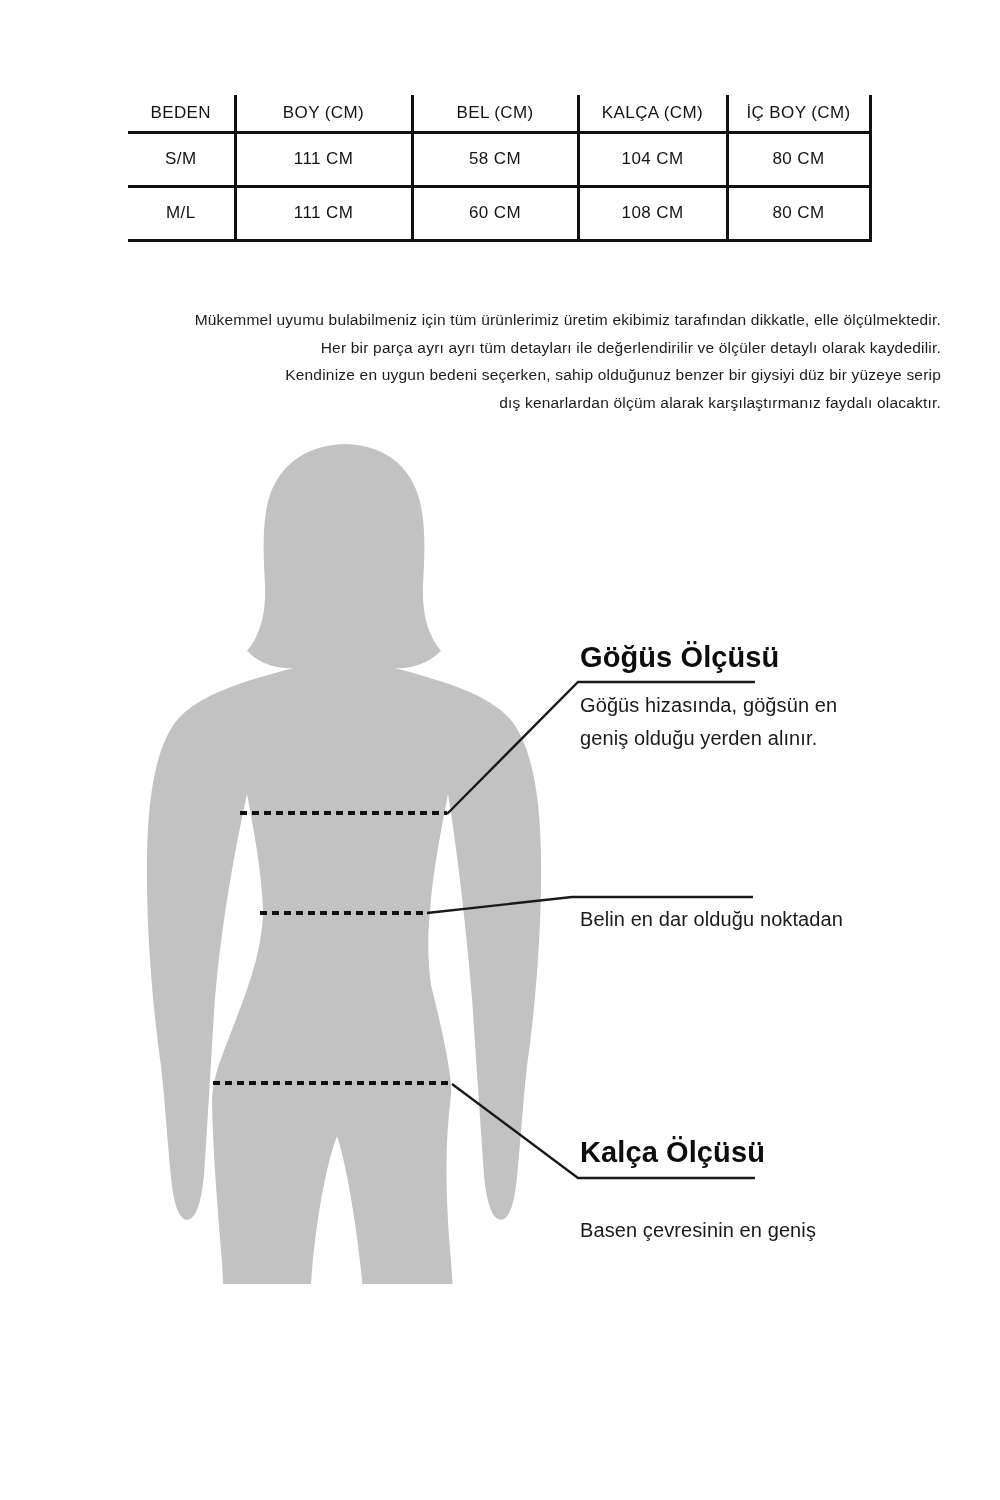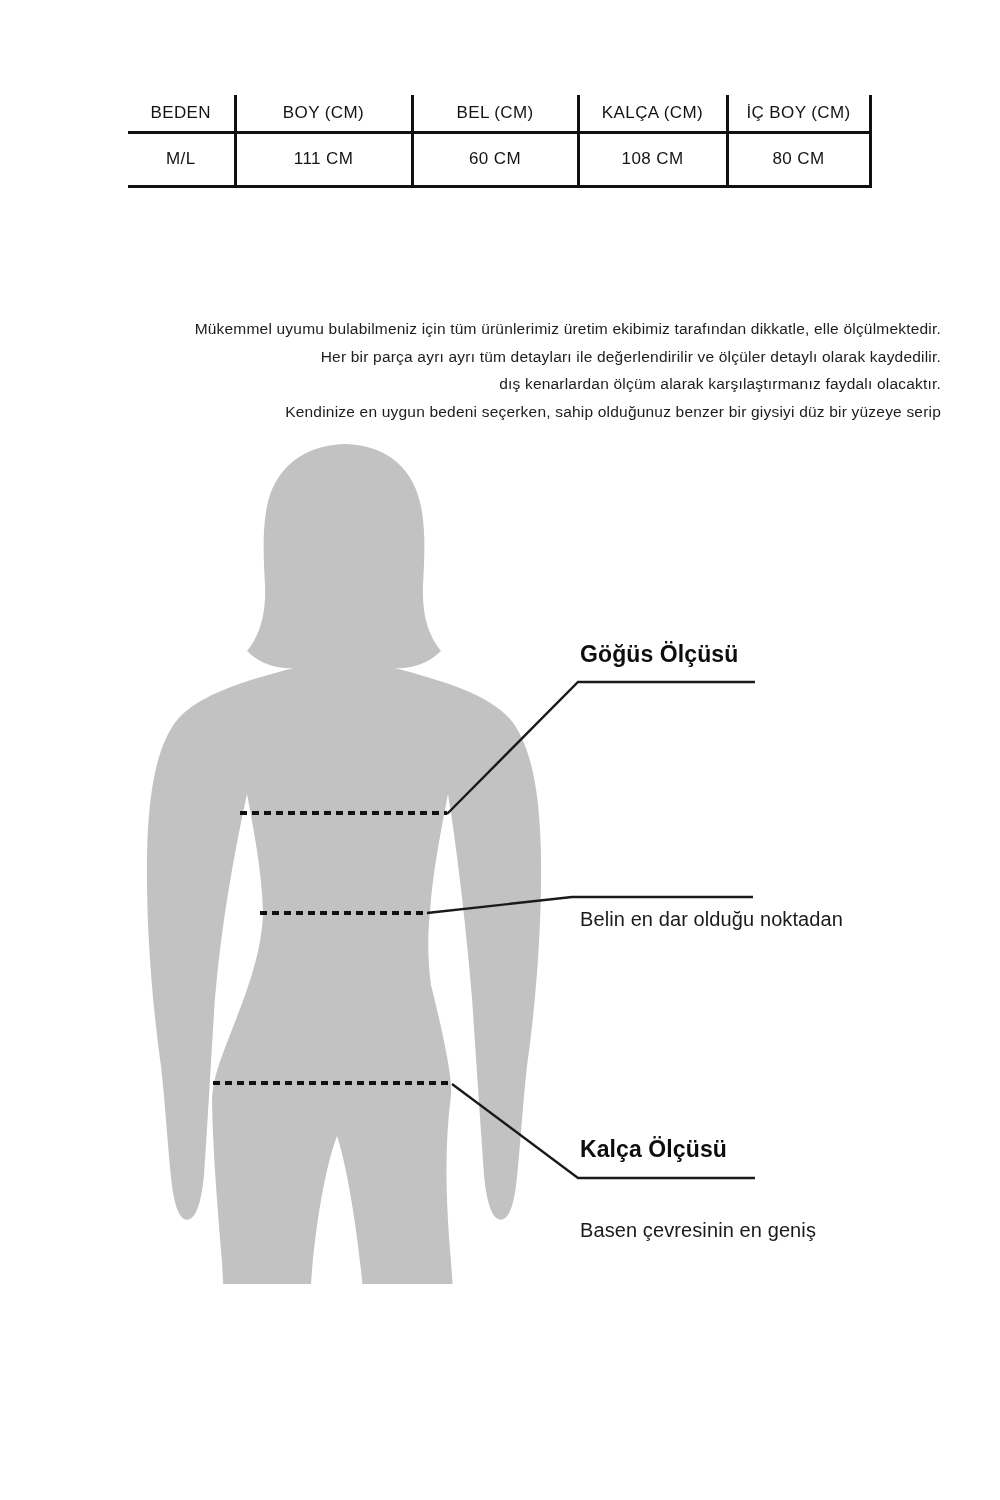--- a/index.html
+++ b/index.html
@@ -23,31 +23,31 @@
     border-bottom:3px solid #111;
     text-align:center; vertical-align:middle;
     font-size:17px; letter-spacing:0.4px; font-weight:400; color:#141414;
     white-space:nowrap;
   }
   .size-table th { height:37px; }
   .size-table td { height:54px; }
 
   
   .info-paragraph {
-    position:absolute; top:315px; right:59px; width:880px;
+    position:absolute; top:306px; right:59px; width:880px;
     text-align:right; font-size:15.5px; line-height:27.6px;
     letter-spacing:0.2px; color:#1c1c1c;
   }
 
   
   svg.figure-svg { position:absolute; left:0; top:0; width:1000px; height:1500px; }
 
   
   .m-label { position:absolute; left:580px; width:300px; }
-  .m-title { font-size:23px; font-weight:700; color:#0d0d0d; letter-spacing:0.1px; }
+  .m-title { font-size:29px; font-weight:700; color:#0d0d0d; letter-spacing:0.1px; }
   .m-desc  { font-size:20px; font-weight:400; color:#1a1a1a; line-height:33px; letter-spacing:0.1px; }
   .pos-chest-title { top:641px; }
   .pos-chest-desc  { top:689px; }
   .pos-waist-title { top:857px; }
   .pos-waist-desc  { top:857px;margin-top:46px; }
   .pos-hips-title  { top:1136px; }
   .pos-hips-desc   { top:1186px;margin-top:28px; }
 </style>
 </head>
 <body>
@@ -66,34 +66,41 @@
       <tr>
         <th>BEDEN</th>
         <th>BOY (CM)</th>
         <th>BEL (CM)</th>
         <th>KALÇA (CM)</th>
         <th>İÇ BOY (CM)</th>
       </tr>
     </thead>
     <tbody>
       <tr>
+        <td>S/M</td>
+        <td>111 CM</td>
+        <td>58 CM</td>
+        <td>104 CM</td>
+        <td>80 CM</td>
+      </tr>
+      <tr>
         <td>M/L</td>
         <td>111 CM</td>
         <td>60 CM</td>
         <td>108 CM</td>
         <td>80 CM</td>
       </tr>
     </tbody>
   </table>
 
   <div class="info-paragraph">
     <div>Mükemmel uyumu bulabilmeniz için tüm ürünlerimiz üretim ekibimiz tarafından dikkatle, elle ölçülmektedir.</div>
     <div>Her bir parça ayrı ayrı tüm detayları ile değerlendirilir ve ölçüler detaylı olarak kaydedilir.</div>
+    <div>Kendinize en uygun bedeni seçerken, sahip olduğunuz benzer bir giysiyi düz bir yüzeye serip</div>
     <div>dış kenarlardan ölçüm alarak karşılaştırmanız faydalı olacaktır.</div>
-    <div>Kendinize en uygun bedeni seçerken, sahip olduğunuz benzer bir giysiyi düz bir yüzeye serip</div>
   </div>
 
   <svg class="figure-svg" viewBox="0 0 1000 1500">
 
     <path fill="#c2c2c2" d="
       M 345,444
       C 302,445 272,470 266,512
       C 262,538 264,562 265,586
       C 266,612 261,634 247,651
       C 261,665 279,669 293,668
@@ -138,20 +145,24 @@
     <line x1="240" y1="813" x2="447" y2="813" stroke="#111" stroke-width="4" stroke-dasharray="7 5"></line>
     <line x1="260" y1="913" x2="427" y2="913" stroke="#111" stroke-width="4" stroke-dasharray="7 5"></line>
     <line x1="213" y1="1083" x2="452" y2="1083" stroke="#111" stroke-width="4" stroke-dasharray="7 5"></line>
 
     <polyline points="755,682 578,682 447,814" fill="none" stroke="#1a1a1a" stroke-width="2.4"></polyline>
     <polyline points="753,897 572,897 427,913" fill="none" stroke="#1a1a1a" stroke-width="2.4"></polyline>
     <polyline points="755,1178 578,1178 452,1084" fill="none" stroke="#1a1a1a" stroke-width="2.4"></polyline>
   </svg>
 
   <div class="m-label m-title pos-chest-title">Göğüs Ölçüsü</div>
+  <div class="m-label m-desc pos-chest-desc">
+    <div>Göğüs hizasında, göğsün en</div>
+    <div>geniş olduğu yerden alınır.</div>
+  </div>
 
   <div class="m-label m-desc pos-waist-desc">
     <div>Belin en dar olduğu noktadan</div>
   </div>
 
   <div class="m-label m-title pos-hips-title">Kalça Ölçüsü</div>
   <div class="m-label m-desc pos-hips-desc">
     <div>Basen çevresinin en geniş</div>
   </div>
 

